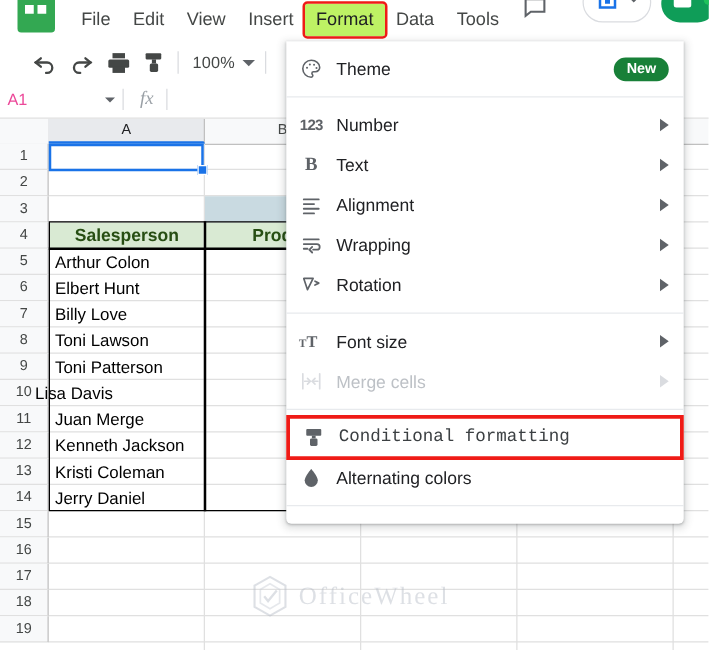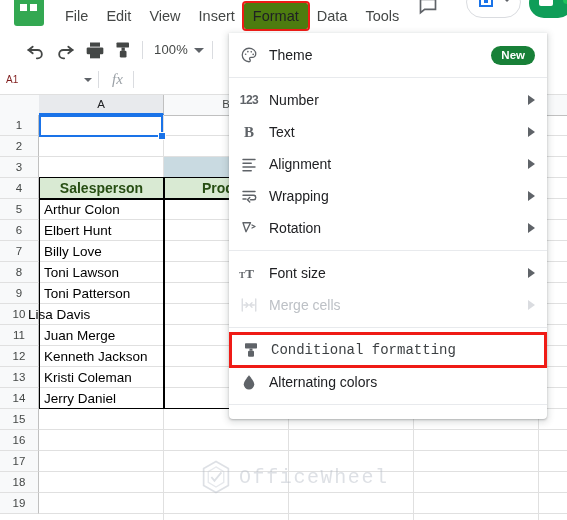--- a/index.html
+++ b/index.html
@@ -64,21 +64,21 @@
   .menu-item {
     font-size: 14.5px;
     color: #444746;
     padding: 3px 9px;
     line-height: 20px;
     white-space: nowrap;
     cursor: default;
     border-radius: 3px;
   }
   .menu-item.active {
-    background: #4d7c0f;
+    background: #bef264;
     outline: 2.5px solid #ef1b16;
     outline-offset: 0px;
     border-radius: 2px;
     color: #202124;
   }
 
   
   .tr-comment {
     position: absolute;
     left: 417px; top: -4px;
@@ -197,22 +197,22 @@
     z-index: 4;
   }
   .namebox {
     position: absolute;
     left: 0; top: 0;
     width: 96px; height: 27px;
     display: flex;
     align-items: center;
   }
   .namebox-txt {
-    font-size: 10px;
-    color: #7f1d1d;
+    font-size: 13px;
+    color: #ec4899;
     padding-left: 6px;
   }
   .namebox-caret {
     position: absolute;
     left: 84px; top: 12px;
     width: 0; height: 0;
     border-left: 4px solid transparent;
     border-right: 4px solid transparent;
     border-top: 4px solid #5f6368;
   }
@@ -345,21 +345,21 @@
     left: 200px; top: 460px;
     display: flex;
     align-items: center;
     gap: 7px;
     opacity: .45;
     z-index: 3;
     pointer-events: none;
   }
   .wm-logo { width: 32px; height: 34px; }
   .wm-text {
-    font-family: Liberation Mono, monospace;
+    font-family: Liberation Serif, serif;
     font-size: 20px;
     color: #b6bcc6;
     letter-spacing: 1.6px;
   }
 
   
   .menu-panel {
     position: absolute;
     left: 229px; top: 33px;
     width: 318px;

